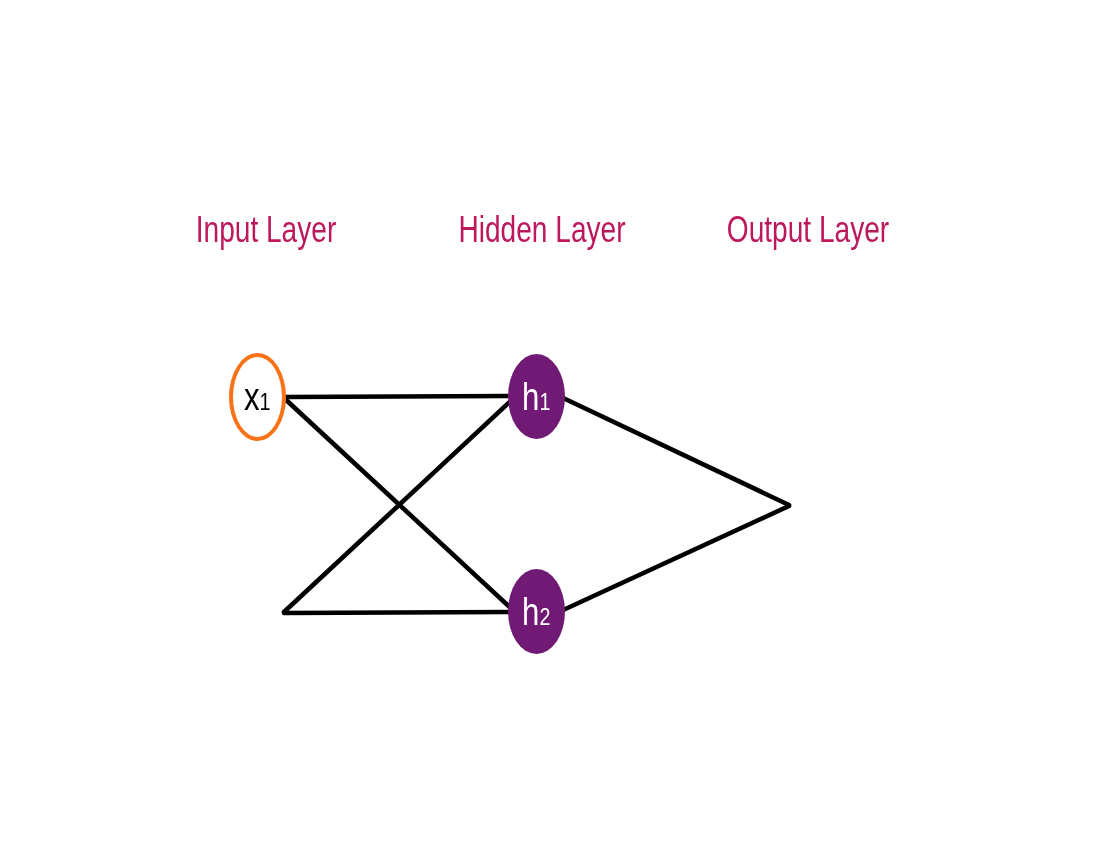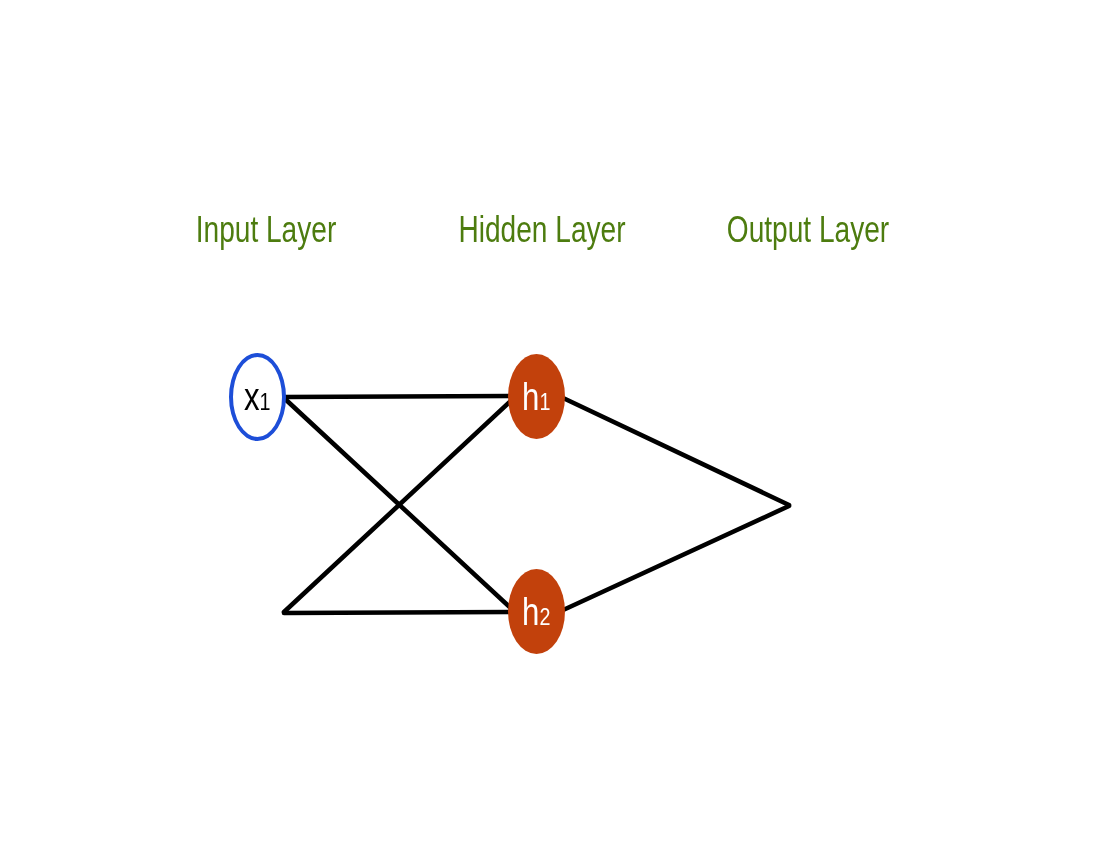--- a/index.html
+++ b/index.html
@@ -19,21 +19,21 @@
   .edge {
     stroke: #000000;
     stroke-width: 4.6;
     stroke-linecap: round;
   }
   .layer-header {
     position: absolute;
     top: 211px;
     transform: translateX(-50%);
     z-index: 3;
-    color: #4d7c0f;
+    color: #be185d;
     font-size: 36px;
     line-height: 38px;
     white-space: nowrap;
   }
   .layer-header .squeeze {
     display: inline-block;
     transform: scaleX(0.78);
     transform-origin: center;
   }
   .node {
@@ -41,25 +41,25 @@
     z-index: 2;
     display: flex;
     align-items: center;
     justify-content: center;
     border-radius: 50%;
     box-sizing: border-box;
   }
   .node.input {
     width: 57px; height: 88px;
     background: #ffffff;
-    border: 4px solid #1d4ed8;
+    border: 4px solid #f97316;
   }
   .node.hidden {
     width: 57px; height: 85px;
-    background: #c2410c;
+    background: #701a75;
   }
   .node.output {
     width: 58px; height: 88px;
     background: #1d4fc0;
   }
   .node-x1 { left: 229px; top: 353px; }
   .node-x2 { left: 229px; top: 569px; }
   .node-h1 { left: 508px; top: 354px; }
   .node-h2 { left: 508px; top: 569px; }
   .node-o1 { left: 786px; top: 461px; }

